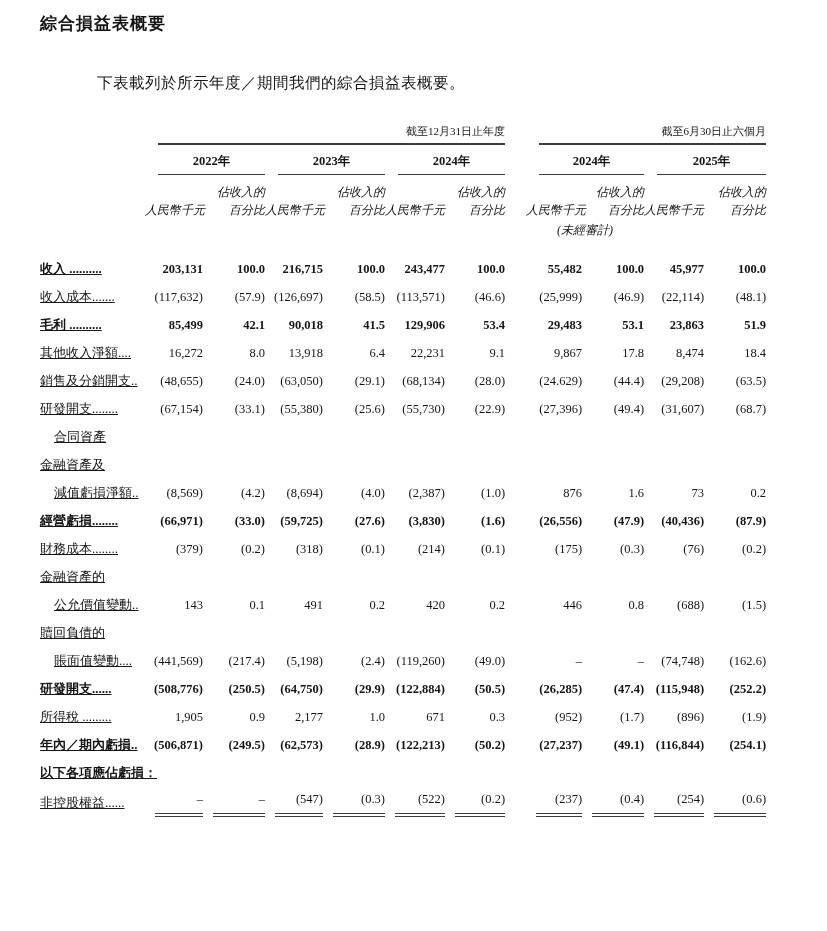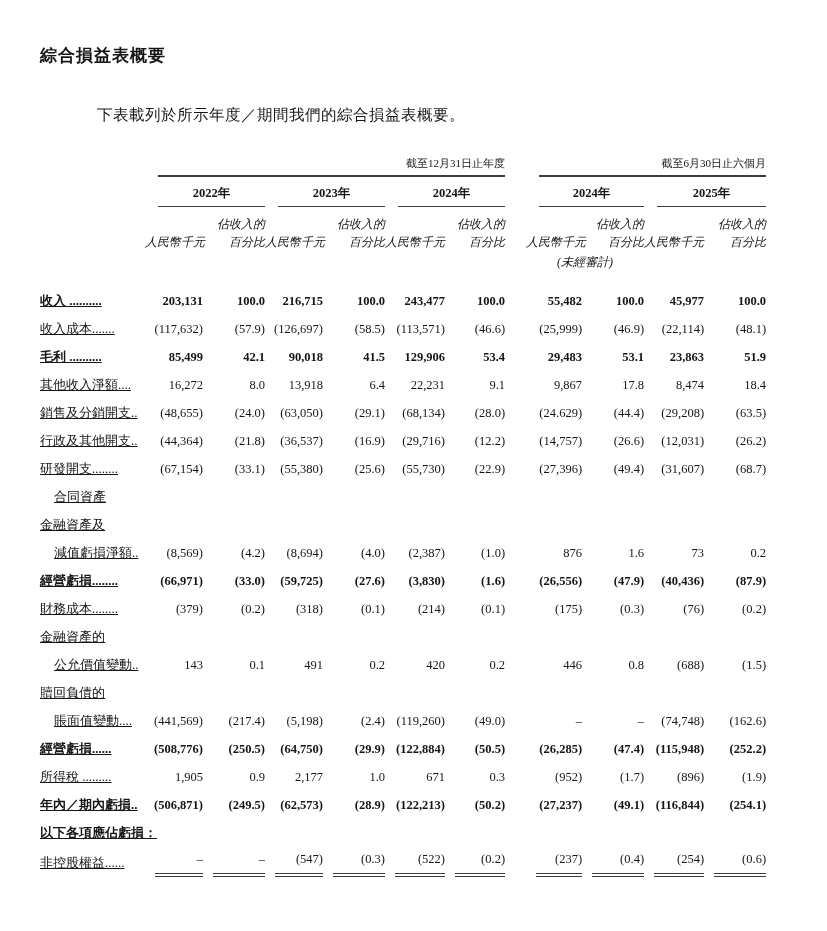--- a/index.html
+++ b/index.html
@@ -3,21 +3,21 @@
 <meta charset="utf-8">
 <style>
   html, body {
     margin: 0; padding: 0;
     background: #ffffff;
     width: 827px; height: 931px;
     overflow: hidden;
     font-family: "Liberation Serif", "DejaVu Serif", serif;
     color: #161616;
   }
-  .page { padding: 8px 30px 0 40px; margin-top: 32px; }
+  .page { padding: 8px 30px 0 40px; }
 
   .title {
     font-size: 17px;
     font-weight: bold;
     letter-spacing: 1px;
     margin: 4px 0 0 0;
   }
   .intro {
     font-size: 15.5px;
     margin: 38px 0 0 57px;
@@ -232,34 +232,20 @@
           <td class="num">(29.1)</td>
           <td class="num">(68,134)</td>
           <td class="num">(28.0)</td>
           <td class="gapc"></td>
           <td class="num">(24.629)</td>
           <td class="num">(44.4)</td>
           <td class="num">(29,208)</td>
           <td class="num">(63.5)</td>
         </tr>
         <tr class="row">
-          <td class="lbl">行政及其他開支..</td>
-          <td class="num">(44,364)</td>
-          <td class="num">(21.8)</td>
-          <td class="num">(36,537)</td>
-          <td class="num">(16.9)</td>
-          <td class="num">(29,716)</td>
-          <td class="num">(12.2)</td>
-          <td class="gapc"></td>
-          <td class="num">(14,757)</td>
-          <td class="num">(26.6)</td>
-          <td class="num">(12,031)</td>
-          <td class="num">(26.2)</td>
-        </tr>
-        <tr class="row">
           <td class="lbl">研發開支........</td>
           <td class="num">(67,154)</td>
           <td class="num">(33.1)</td>
           <td class="num">(55,380)</td>
           <td class="num">(25.6)</td>
           <td class="num">(55,730)</td>
           <td class="num">(22.9)</td>
           <td class="gapc"></td>
           <td class="num">(27,396)</td>
           <td class="num">(49.4)</td>
@@ -386,21 +372,21 @@
           <td class="num">(2.4)</td>
           <td class="num">(119,260)</td>
           <td class="num">(49.0)</td>
           <td class="gapc"></td>
           <td class="num">–</td>
           <td class="num">–</td>
           <td class="num">(74,748)</td>
           <td class="num">(162.6)</td>
         </tr>
         <tr class="row bold">
-          <td class="lbl">經營虧損......</td>
+          <td class="lbl">研發開支......</td>
           <td class="num">(508,776)</td>
           <td class="num">(250.5)</td>
           <td class="num">(64,750)</td>
           <td class="num">(29.9)</td>
           <td class="num">(122,884)</td>
           <td class="num">(50.5)</td>
           <td class="gapc"></td>
           <td class="num">(26,285)</td>
           <td class="num">(47.4)</td>
           <td class="num">(115,948)</td>

